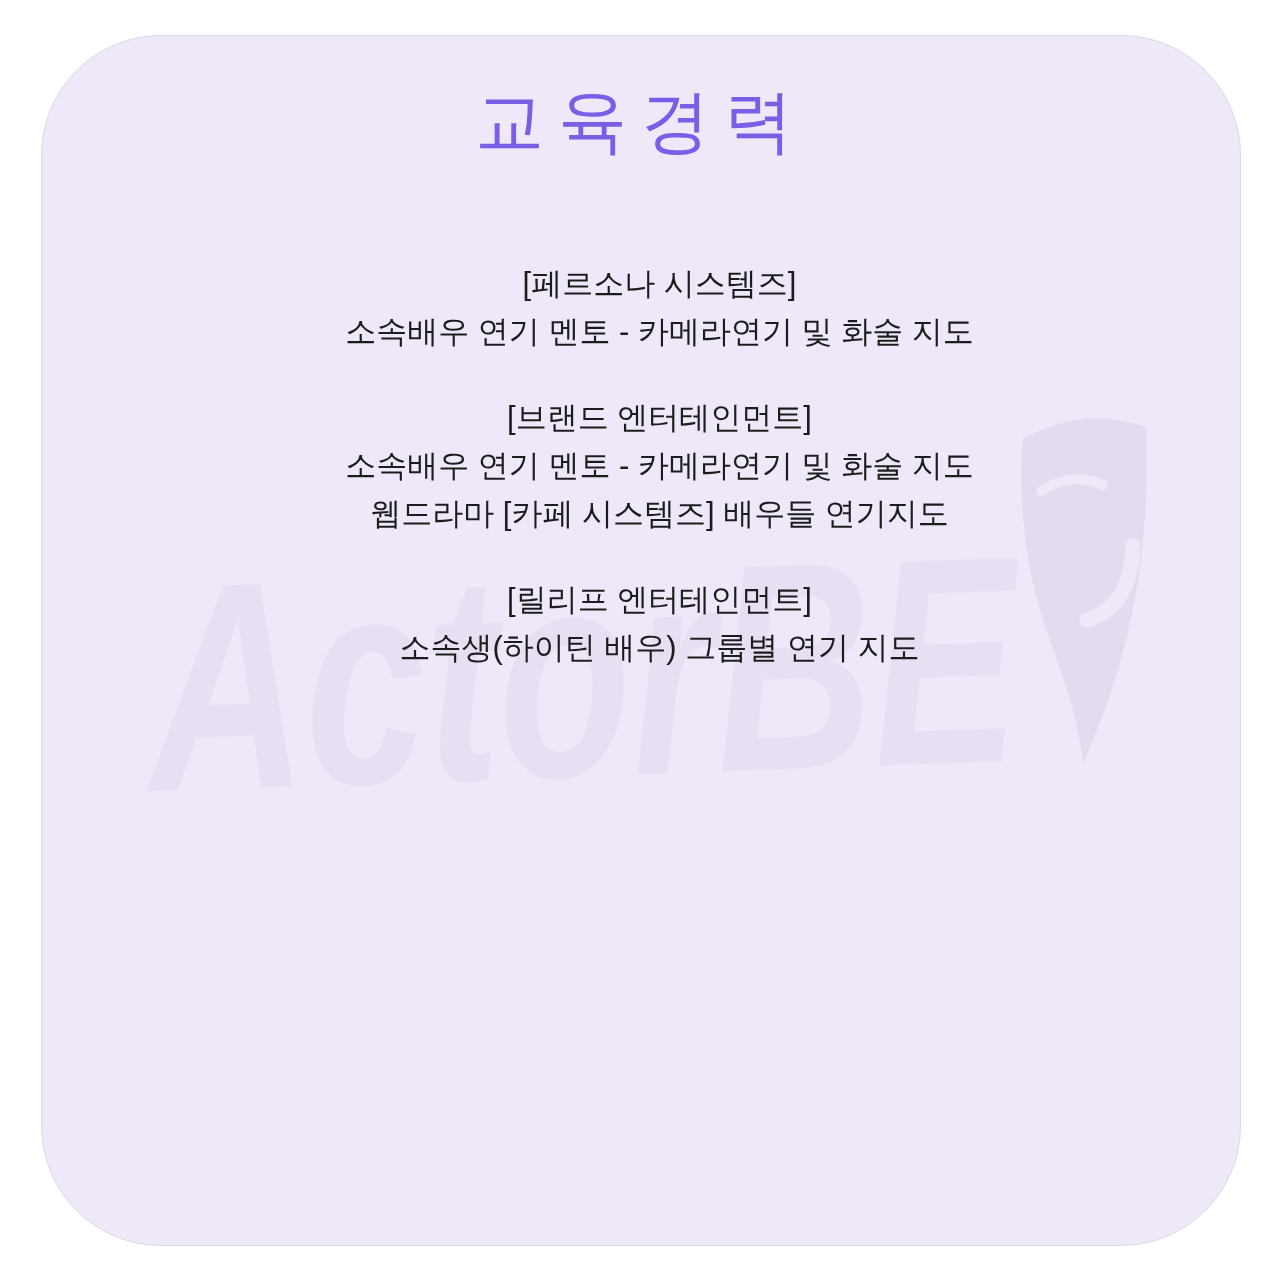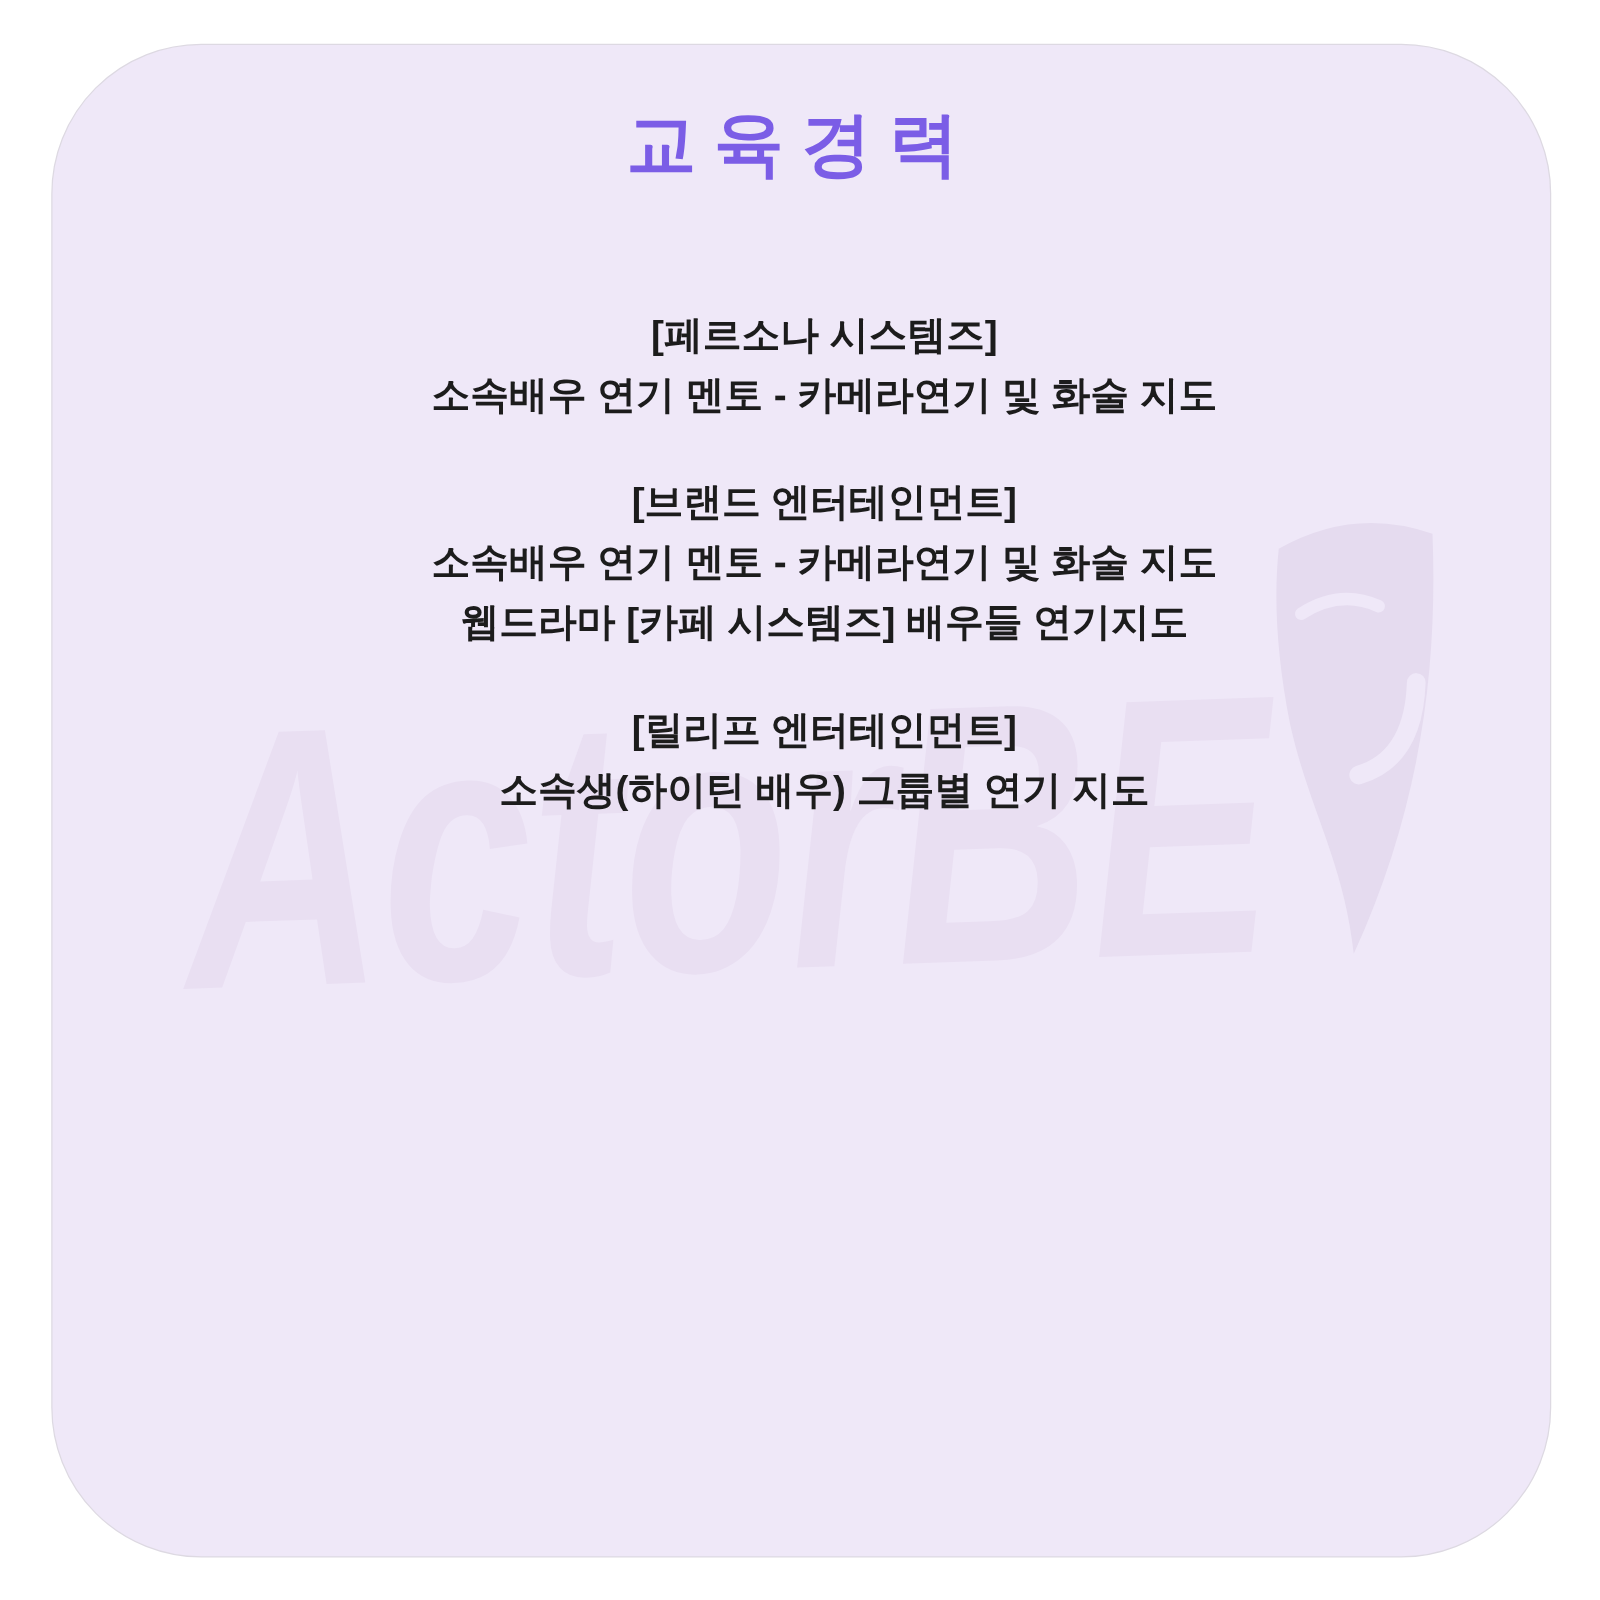--- a/index.html
+++ b/index.html
@@ -25,40 +25,40 @@
     width: 1200px; height: 1211px;
     pointer-events: none;
   }
   .content {
     position: relative;
     width: 100%; height: 100%;
     text-align: center;
   }
   .page-title {
     margin-top: 45px;
-    font-size: 56px;
+    font-size: 69px;
     line-height: 1.2;
-    font-weight: 700;
+    font-weight: 400;
     letter-spacing: 14px;
     color: #7b5de6;
   }
   .sections {
     margin-top: 96px;
     display: flex;
     flex-direction: column;
     gap: 38px;
   }
   .section {
     font-size: 31px;
     line-height: 48px;
     font-weight: 600;
     color: #1c1c1c;
   }
   .company, .line {
-    font-weight: 700;
+    font-weight: 400;
     padding-left: 37px;
   }
 </style>
 </head>
 <body>
 
 <div class="card">
 
   <svg class="watermark-svg" viewBox="0 0 1200 1211" xmlns="http://www.w3.org/2000/svg">
 

